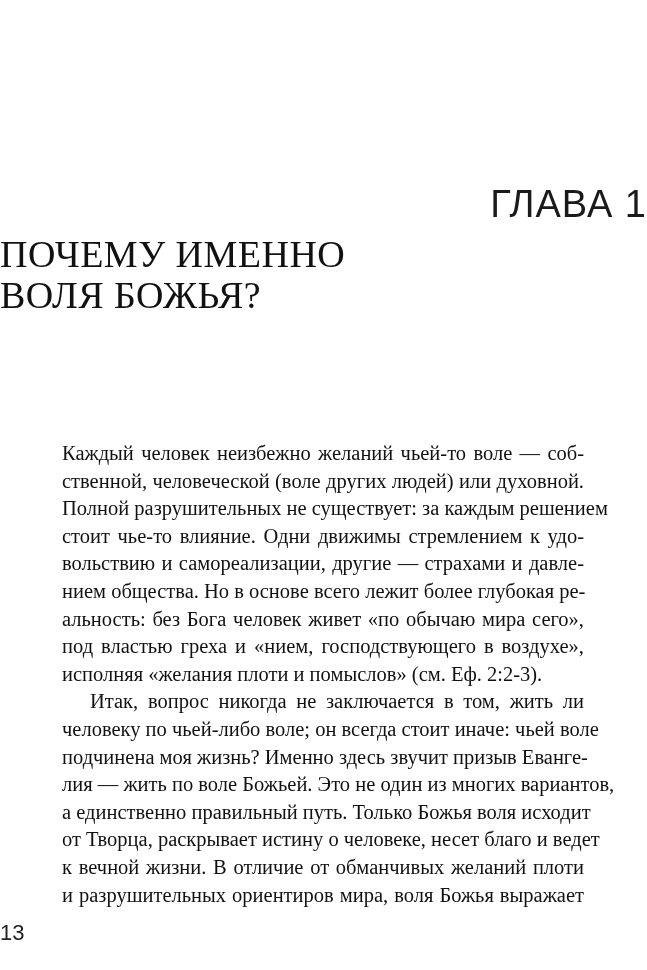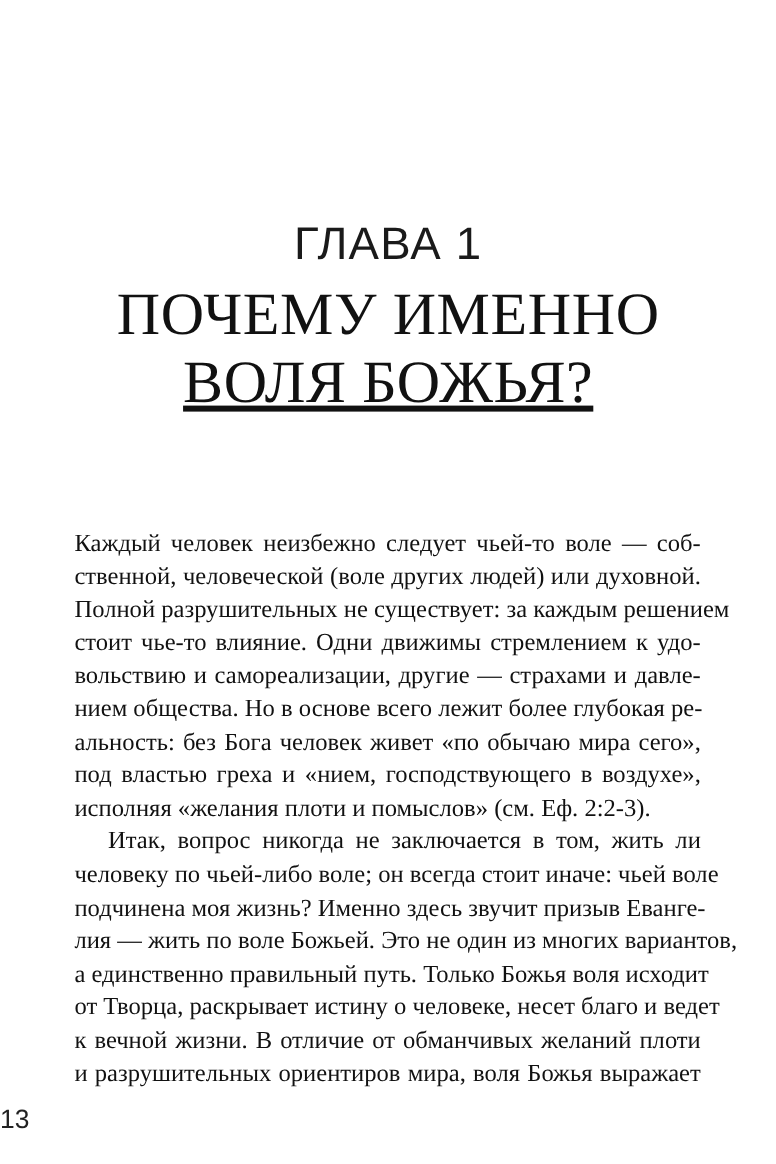--- a/index.html
+++ b/index.html
@@ -2,31 +2,31 @@
 <html><head>
 <meta charset="utf-8">
 <style>
   html, body { margin: 0; padding: 0; }
   body {
     width: 647px; height: 970px; background: #ffffff; position: relative; overflow: hidden;
     color: #111111;
   }
   .page { position: absolute; left: 0; top: 0; width: 647px; height: 970px; }
   .chapter-label {
-    position: absolute; left: 0; width: 647px; top: 183px; text-align: center;
+    position: absolute; left: 0; width: 647px; top: 183px; text-align: right;
     font-family: "Liberation Sans", sans-serif; font-size: 38px; font-weight: normal;
     letter-spacing: 1px; color: #1a1a1a;
   }
   .title-line {
-    position: absolute; left: 0; width: 647px; text-align: center;
-    font-family: "Liberation Serif", serif; font-size: 50px; font-weight: normal;
+    position: absolute; left: 0; width: 647px; text-align: left;
+    font-family: "Liberation Serif", serif; font-size: 38px; font-weight: normal;
     letter-spacing: 0.5px; color: #111;
   }
   .t1 { top: 232px; }
-  .t2 { top: 289px; text-decoration: underline; }
+  .t2 { top: 273px; }
   .body-text {
     position: absolute; left: 62px; width: 522px; top: 440px;
     font-family: "Liberation Serif", serif; font-size: 20.5px; line-height: 27.6px;
     color: #111;
   }
   .line { display: block; text-align: justify; text-align-last: justify; white-space: nowrap; height: 27.6px; }
   .line.last { text-align-last: left; }
   .line.indent { padding-left: 28px; }
   .page-number {
     position: absolute; left: 0; width: 647px; top: 920px; text-align: left;
@@ -35,21 +35,21 @@
 </style>
 </head>
 <body>
 
 <div class="page">
   <div class="chapter-label">ГЛАВА 1</div>
   <div class="title-line t1">ПОЧЕМУ ИМЕННО</div>
   <div class="title-line t2">ВОЛЯ БОЖЬЯ?</div>
 
   <div class="body-text">
-    <span class="line">Каждый человек неизбежно следует чьей-то воле — соб-</span>
+    <span class="line">Каждый человек неизбежно желаний чьей-то воле — соб-</span>
     <span class="line">ственной, человеческой (воле других людей) или духовной.</span>
     <span class="line">Полной разрушительных не существует: за каждым решением</span>
     <span class="line">стоит чье-то влияние. Одни движимы стремлением к удо-</span>
     <span class="line">вольствию и самореализации, другие — страхами и давле-</span>
     <span class="line">нием общества. Но в основе всего лежит более глубокая ре-</span>
     <span class="line">альность: без Бога человек живет «по обычаю мира сего»,</span>
     <span class="line">под властью греха и «нием, господствующего в воздухе»,</span>
     <span class="line last">исполняя «желания плоти и помыслов» (см. Еф. 2:2-3).</span>
     <span class="line indent">Итак, вопрос никогда не заключается в том, жить ли</span>
     <span class="line">человеку по чьей-либо воле; он всегда стоит иначе: чьей воле</span>

